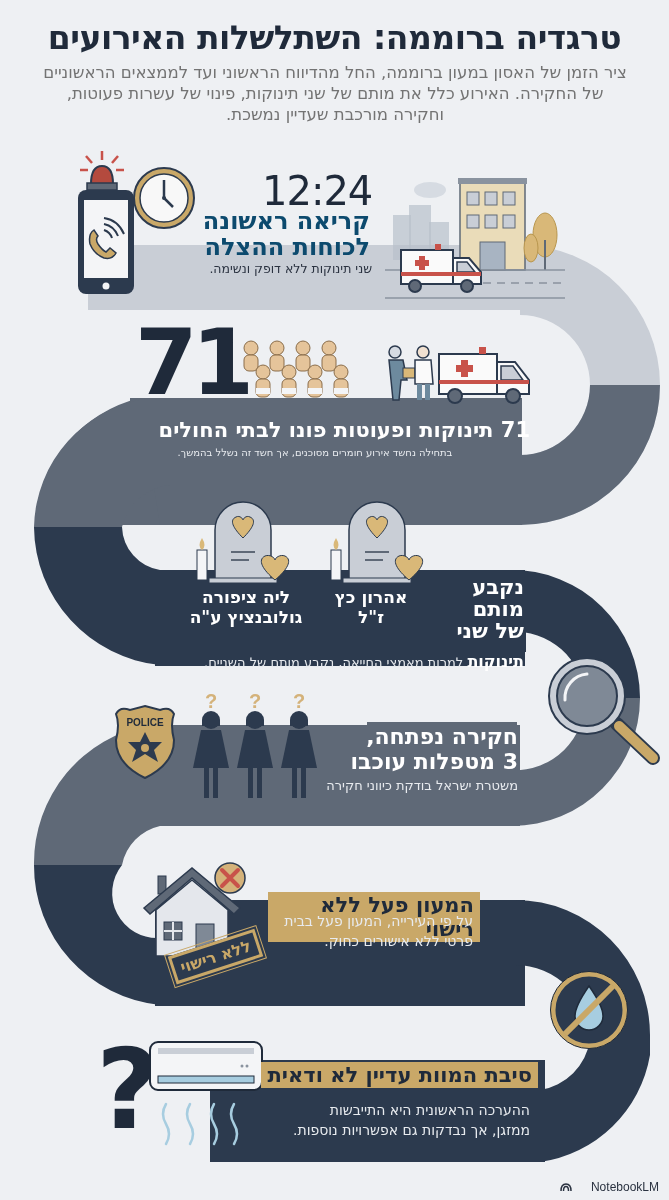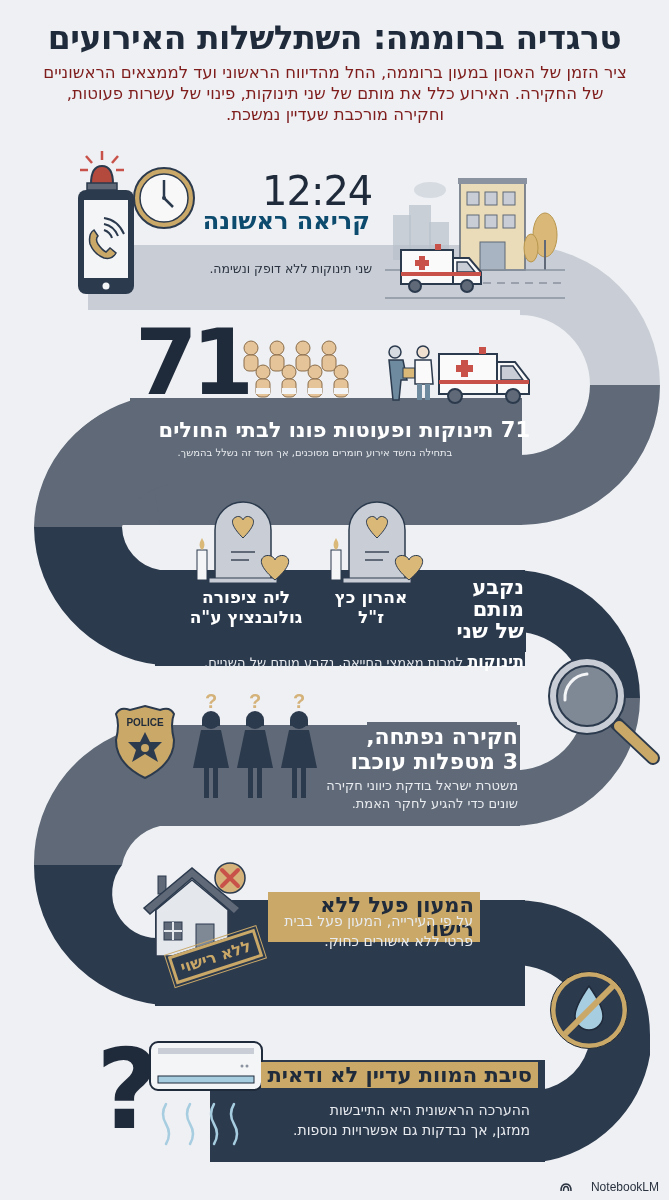--- a/index.html
+++ b/index.html
@@ -1,21 +1,21 @@
 <!DOCTYPE html>
 <html><head>
 <meta charset="utf-8">
 <style>
   html, body { margin:0; padding:0; }
   body { width:669px; height:1200px; background:#eef0f3; position:relative; overflow:hidden; font-family:"DejaVu Sans", "Liberation Sans", sans-serif; }
   .abs { position:absolute; }
   .rtl { direction:rtl; text-align:right; }
   #bg-svg { position:absolute; left:0; top:0; width:669px; height:1200px; }
   .title { left:0; width:669px; top:18px; text-align:center; font-weight:bold; font-size:33px; color:#1f2a3a; letter-spacing:-0.5px; }
-  .subtitle { left:40px; width:590px; top:62px; text-align:center; font-size:16.5px; line-height:21px; color:#7f1d1d; }
+  .subtitle { left:40px; width:590px; top:62px; text-align:center; font-size:16.5px; line-height:21px; color:#737373; }
   .time { font-weight:normal; font-size:40px; color:#1f2a3a; letter-spacing:-1px; }
   .h-dark { font-weight:bold; color:#0c4a6e; }
   .h-light { font-weight:bold; color:#ffffff; }
   .p-dark { color:#2a3240; }
   .p-light { color:#e8ebef; }
   .gold-box { background:#c9a868; color:#1f2a3a; font-weight:bold; padding:1px 6px; display:inline-block; }
   .dark-box { background:#2c3a4e; }
   .brand { right:10px; bottom:6px; font-size:12px; color:#2a3240; font-family:"Liberation Sans", sans-serif; }
 </style>
 </head>
@@ -82,20 +82,21 @@
       <circle cx="92" cy="50" r="24" fill="#f8f8f8" stroke="#2c3a4e" stroke-width="1.5"></circle>
       <line x1="92" y1="50" x2="92" y2="32" stroke="#2c3a4e" stroke-width="2.5"></line>
       <line x1="92" y1="50" x2="101" y2="59" stroke="#2c3a4e" stroke-width="2.5"></line>
       <circle cx="92" cy="50" r="2" fill="#2c3a4e"></circle>
     </g>
   </svg>
 
   <div class="abs time" style="left:262px;top:28px;">12:24</div>
   <div class="abs rtl h-dark" style="left:200px;width:170px;top:68px;font-size:24px;line-height:26px;">
     <div>קריאה ראשונה</div>
+    <div>לכוחות ההצלה</div>
   </div>
   <div class="abs rtl p-dark" style="left:150px;width:222px;top:120px;font-size:12.5px;line-height:17px;">
     <div>שני תינוקות ללא דופק ונשימה.</div>
   </div>
 
   <svg class="abs" style="left:385px;top:20px;" width="180" height="140" viewBox="0 0 180 140">
     <rect x="8" y="55" width="18" height="45" fill="#b8c0cb" opacity="0.7"></rect>
     <rect x="24" y="45" width="22" height="55" fill="#b8c0cb" opacity="0.7"></rect>
     <rect x="44" y="62" width="20" height="38" fill="#b8c0cb" opacity="0.7"></rect>
     <ellipse cx="45" cy="30" rx="16" ry="8" fill="#d6dbe2"></ellipse>
@@ -271,21 +272,20 @@
         <rect x="108" y="80" width="5" height="30"></rect>
     </g>
   </svg>
   <div class="abs dark-box" style="left:367px;top:42px;width:150px;height:30px;background:#5f6977;"></div>
   <div class="abs rtl h-light" style="left:300px;width:218px;top:44px;font-size:22px;line-height:25px;">
     <div>חקירה נפתחה,</div>
     <div>3 מטפלות עוכבו</div>
   </div>
   <div class="abs rtl p-light" style="left:300px;width:218px;top:97px;font-size:13px;line-height:18px;">
     <div>משטרת ישראל בודקת כיווני חקירה</div>
-    <div>שונים כדי להגיע לחקר האמת.</div>
   </div>
 </div>
 
 <div class="abs" style="left:0;top:860px;width:669px;height:160px;">
   <svg class="abs" style="left:140px;top:2px;" width="120" height="130" viewBox="0 0 120 130">
     <rect x="18" y="14" width="8" height="18" fill="#5f6977" stroke="#2c3a4e"></rect>
     <path d="M4 46 L52 6 L100 46 L94 52 L52 16 L10 52 Z" fill="#5f6977" stroke="#2c3a4e" stroke-width="1.5"></path>
     <path d="M16 48 L52 18 L88 48 L88 94 L16 94 Z" fill="#e4e7ec" stroke="#2c3a4e" stroke-width="1.5"></path>
     <rect x="24" y="60" width="18" height="18" fill="#5f6977" stroke="#2c3a4e"></rect>
     <line x1="33" y1="60" x2="33" y2="78" stroke="#e4e7ec" stroke-width="2"></line>

